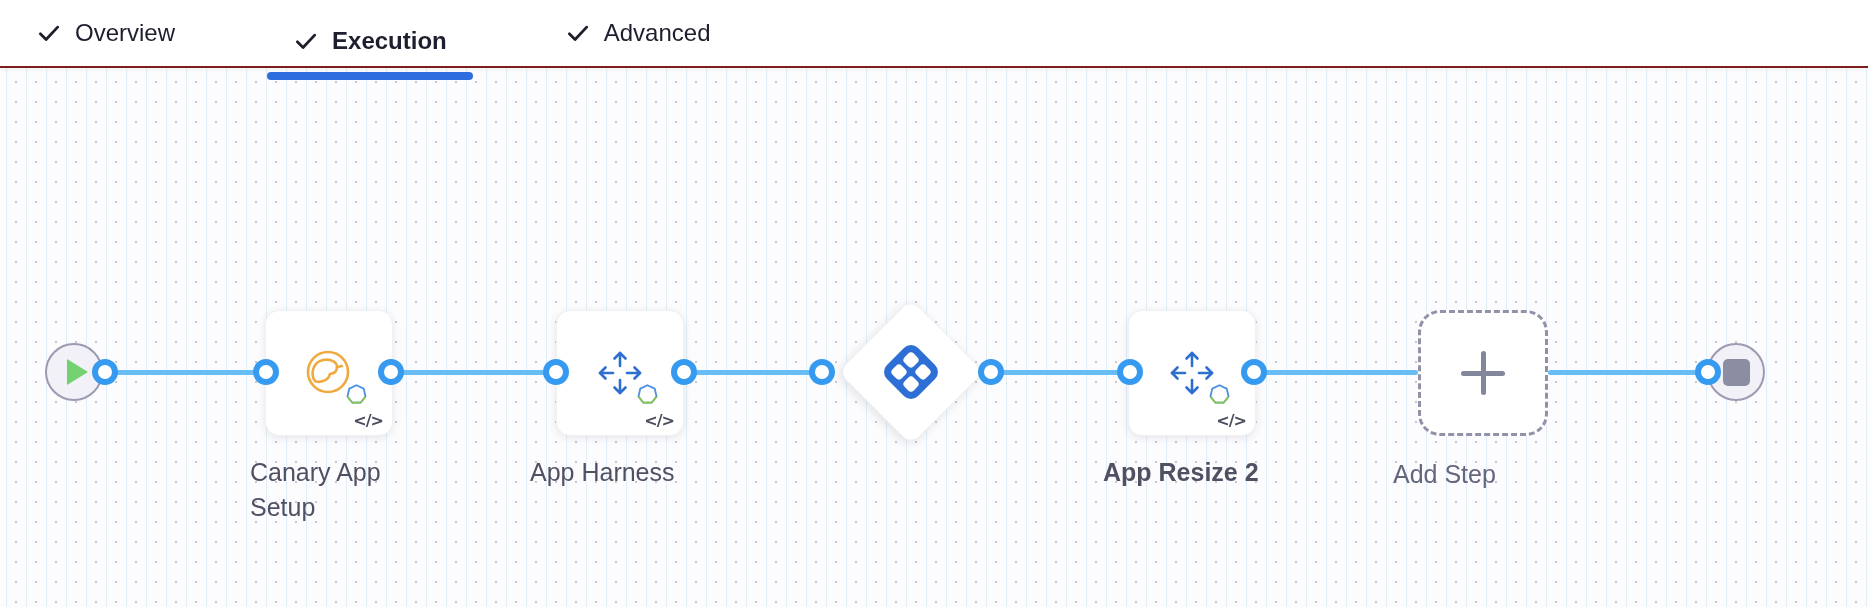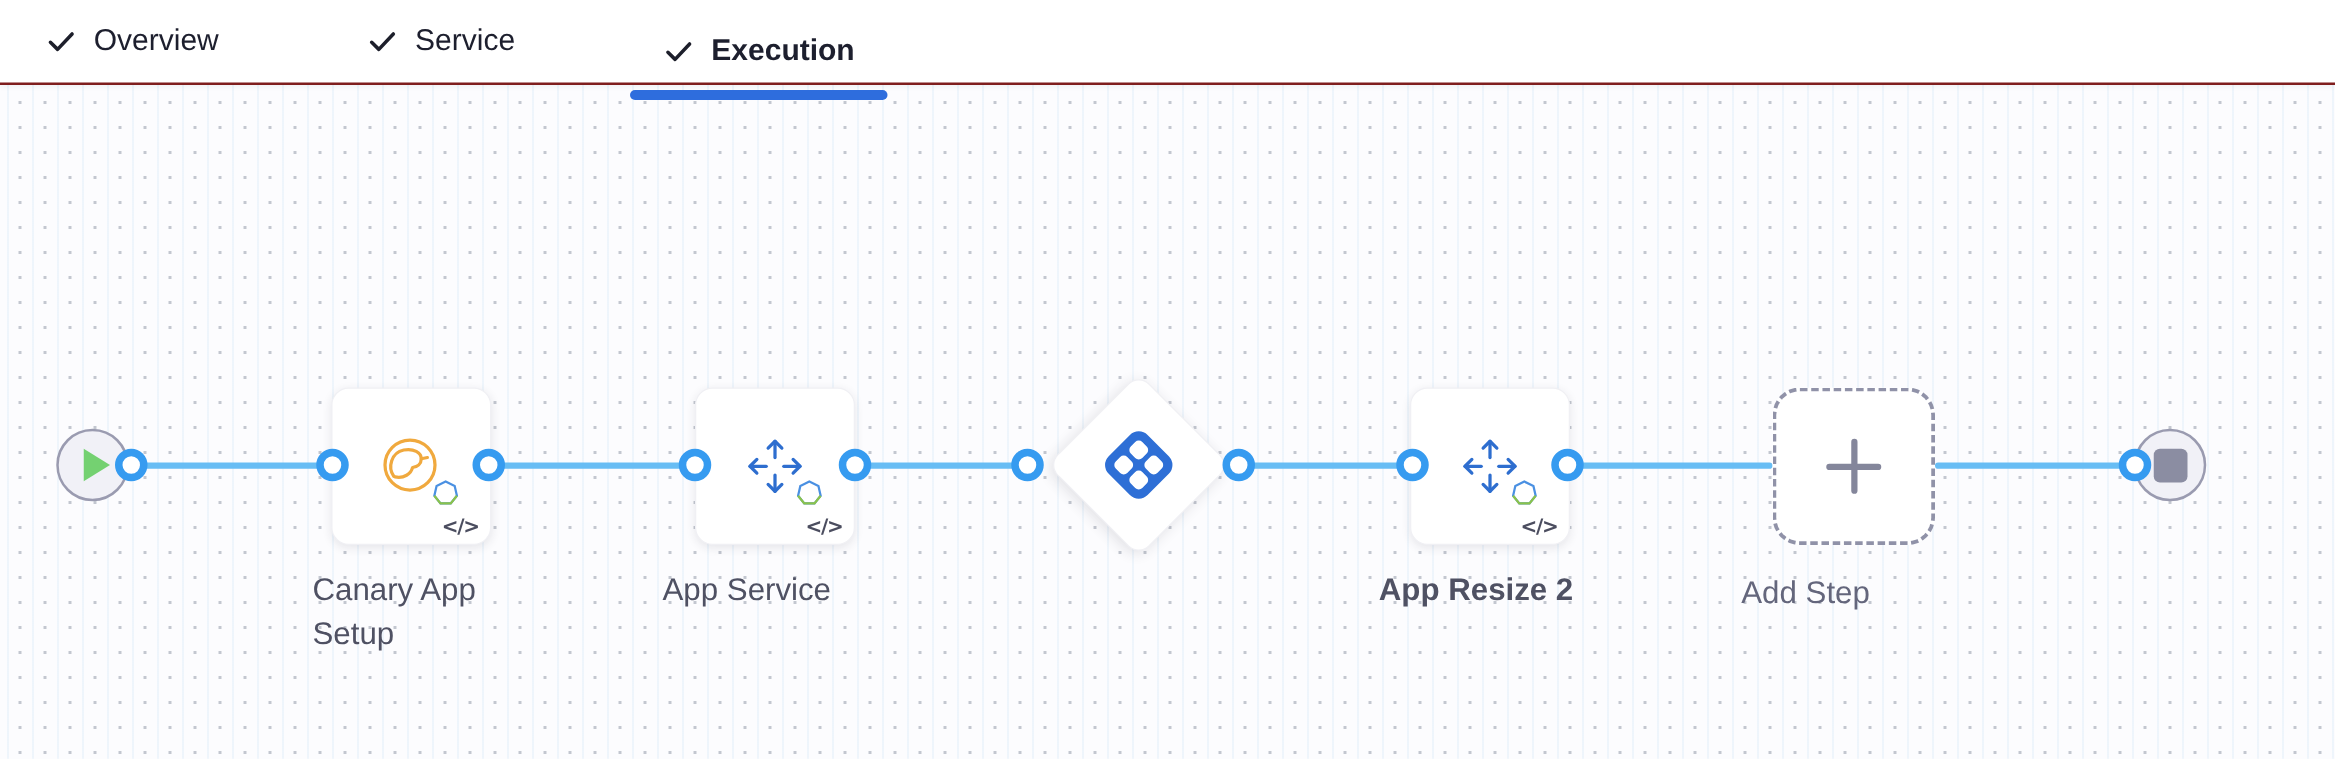--- a/index.html
+++ b/index.html
@@ -75,32 +75,32 @@
 </head>
 <body>
 
 <div class="tabbar">
   <div class="tab">
     <svg class="check" viewBox="0 0 24 24">
         <path d="M4 12.8 L9.3 18 L20 6.6" fill="none" stroke="#1d1f2b" stroke-width="2.6" stroke-linecap="round" stroke-linejoin="round"></path>
       </svg>
     <span>Overview</span>
   </div>
+  <div class="tab active">
+    <svg class="check" viewBox="0 0 24 24">
+        <path d="M4 12.8 L9.3 18 L20 6.6" fill="none" stroke="#1d1f2b" stroke-width="2.6" stroke-linecap="round" stroke-linejoin="round"></path>
+      </svg>
+    <span>Execution</span>
+    <span class="underline"></span>
+  </div>
   <div class="tab">
     <svg class="check" viewBox="0 0 24 24">
         <path d="M4 12.8 L9.3 18 L20 6.6" fill="none" stroke="#1d1f2b" stroke-width="2.6" stroke-linecap="round" stroke-linejoin="round"></path>
       </svg>
-    <span>Service</span>
-  </div>
-  <div class="tab active">
-    <svg class="check" viewBox="0 0 24 24">
-        <path d="M4 12.8 L9.3 18 L20 6.6" fill="none" stroke="#1d1f2b" stroke-width="2.6" stroke-linecap="round" stroke-linejoin="round"></path>
-      </svg>
-    <span>Execution</span>
-    <span class="underline"></span>
+    <span>Advanced</span>
   </div>
 </div>
 
 <div class="canvas">
 
   <div class="edge" style="left:105px;width:161px;"></div>
   <div class="edge" style="left:391px;width:165px;"></div>
   <div class="edge" style="left:684px;width:138px;"></div>
   <div class="edge" style="left:991px;width:139px;"></div>
   <div class="edge" style="left:1254px;width:164px;"></div>
@@ -193,17 +193,17 @@
 
   <div class="add-step">
     <div class="plus"></div>
   </div>
 
   <div class="terminal" style="left:1707px;">
     <div class="stop-sq"></div>
   </div>
 
   <div class="node-label" style="left:250px;width:160px;">Canary App Setup</div>
-  <div class="node-label" style="left:530px;width:180px;">App Service</div>
+  <div class="node-label" style="left:530px;width:180px;">App Harness</div>
   <div class="node-label" style="left:1103px;width:180px;font-weight:bold;">App Resize 2</div>
   <div class="node-label dim" style="left:1393px;width:180px;top:389px;">Add Step</div>
 
 </div>
 
 </body></html>

